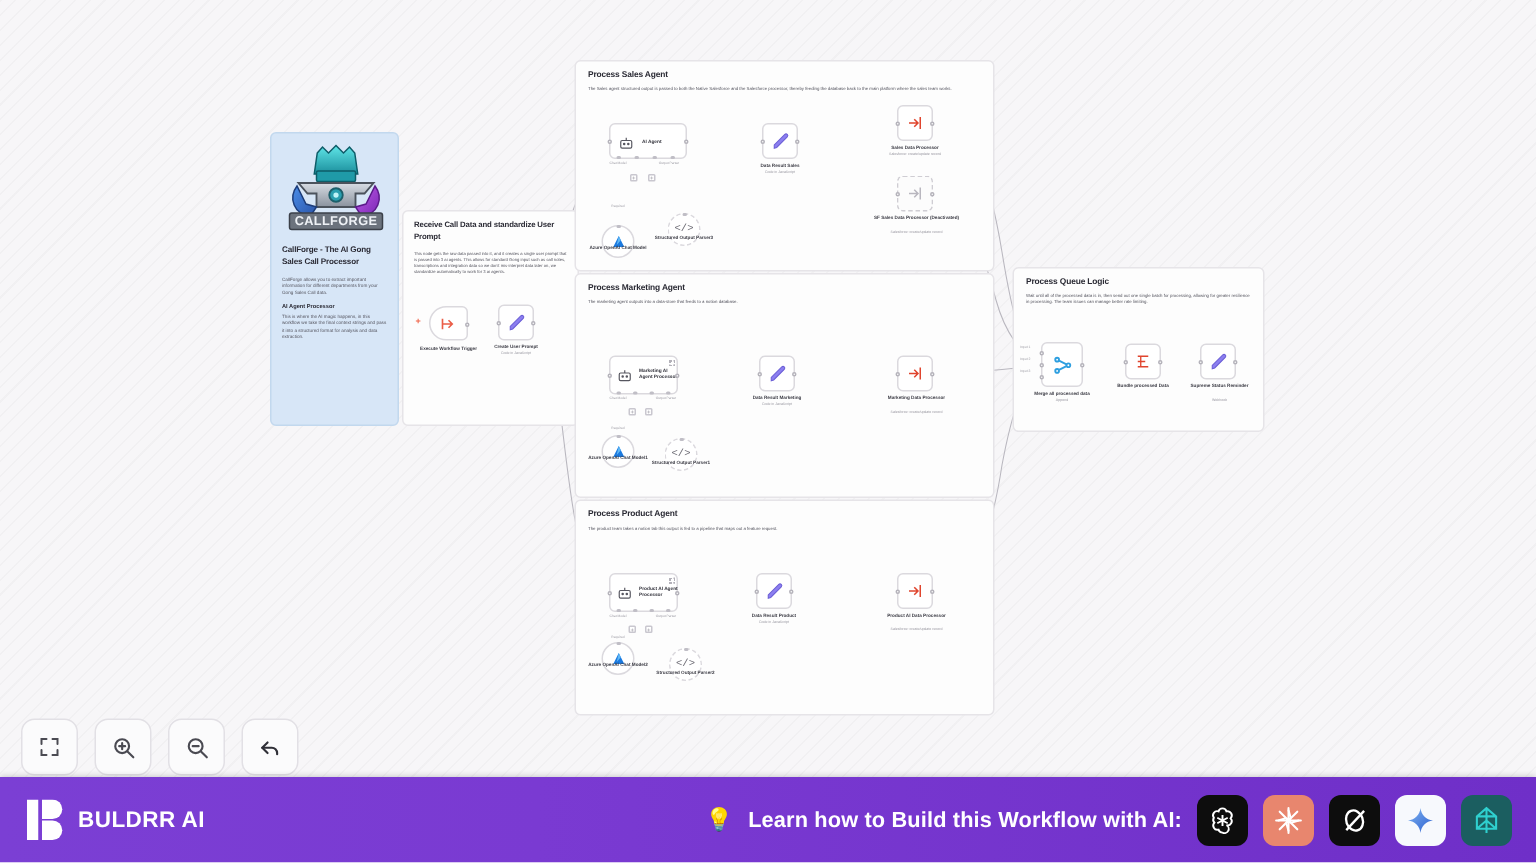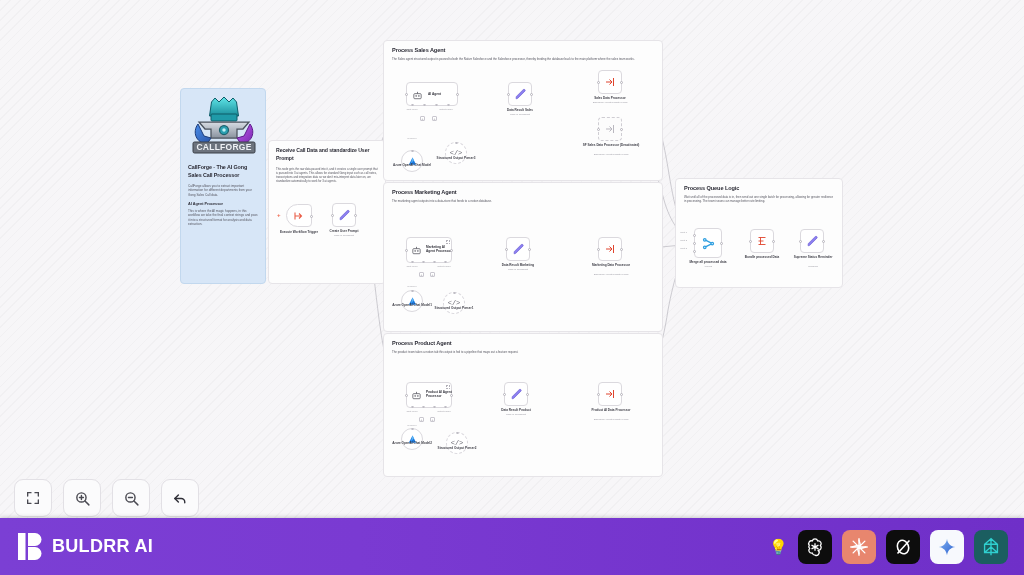--- a/index.html
+++ b/index.html
@@ -156,21 +156,21 @@
 
   
   #bottombar {
     position:absolute; left:0; bottom:0; width:1024px; height:57px;
     background: linear-gradient(90deg,#7b3fd4 0%, #7a3ad2 35%, #6f2fc8 100%);
     display:flex; align-items:center;
     box-shadow: 0 -1px 4px rgba(0,0,0,0.18);
   }
   #brand { display:flex; align-items:center; gap:9px; margin-left:18px; }
   #brand-mark { width:25px; height:27px; position:relative; }
-  #brand-name { color:#ffffff; font-size:18px; font-weight:bold; letter-spacing:0.3px; }
+  #brand-name { color:#ffffff; font-size:15px; font-weight:bold; letter-spacing:0.3px; }
   #cta { display:flex; align-items:center; gap:10px; margin-left:auto; margin-right:16px; }
   #cta-text { color:#ffffff; font-size:14.5px; font-weight:bold; letter-spacing:0.1px; }
   #bulb { font-size:15px; line-height:1; }
   .ai-logo {
     width:34px; height:34px; border-radius:8px;
     display:flex; align-items:center; justify-content:center;
     flex:0 0 auto;
   }
 </style>
 </head>
@@ -560,20 +560,21 @@
           <rect x="0" y="0" width="15" height="54" fill="#ffffff"></rect>
           <path d="M20 0 H34 a13 13 0 0 1 0 26 H20 Z" fill="#ffffff"></path>
           <path d="M20 28 H34 a13 13 0 0 1 0 26 H20 Z" fill="#ffffff"></path>
         </svg>
       </div>
       <div id="brand-name">BULDRR AI</div>
     </div>
 
     <div id="cta">
       <span id="bulb">💡</span>
+      <span id="cta-text">Learn how to Build this Workflow with AI:</span>
 
       <div class="ai-logo" style="background:#0d0d0d;">
         <svg width="22" height="22" viewBox="0 0 24 24" fill="none" stroke="#ffffff" stroke-width="1.4">
           <path d="M12 3.2 a3 3 0 0 1 2.9 2.2 a3 3 0 0 1 3.4 1.4 a3 3 0 0 1 -.4 3.6 a3 3 0 0 1 .4 3.6 a3 3 0 0 1 -3.4 1.4 A3 3 0 0 1 12 20.8 a3 3 0 0 1 -2.9 -2.2 a3 3 0 0 1 -3.4 -1.4 a3 3 0 0 1 .4 -3.6 a3 3 0 0 1 -.4 -3.6 A3 3 0 0 1 9.1 5.4 A3 3 0 0 1 12 3.2 Z"></path>
           <path d="M12 8 v8 M8.2 10 l7.6 4 M8.2 14 l7.6 -4"></path>
         </svg>
       </div>
 
       <div class="ai-logo" style="background:#e8866e;">
         <svg width="22" height="22" viewBox="0 0 24 24" stroke="#ffffff" stroke-width="1.5" stroke-linecap="round">

